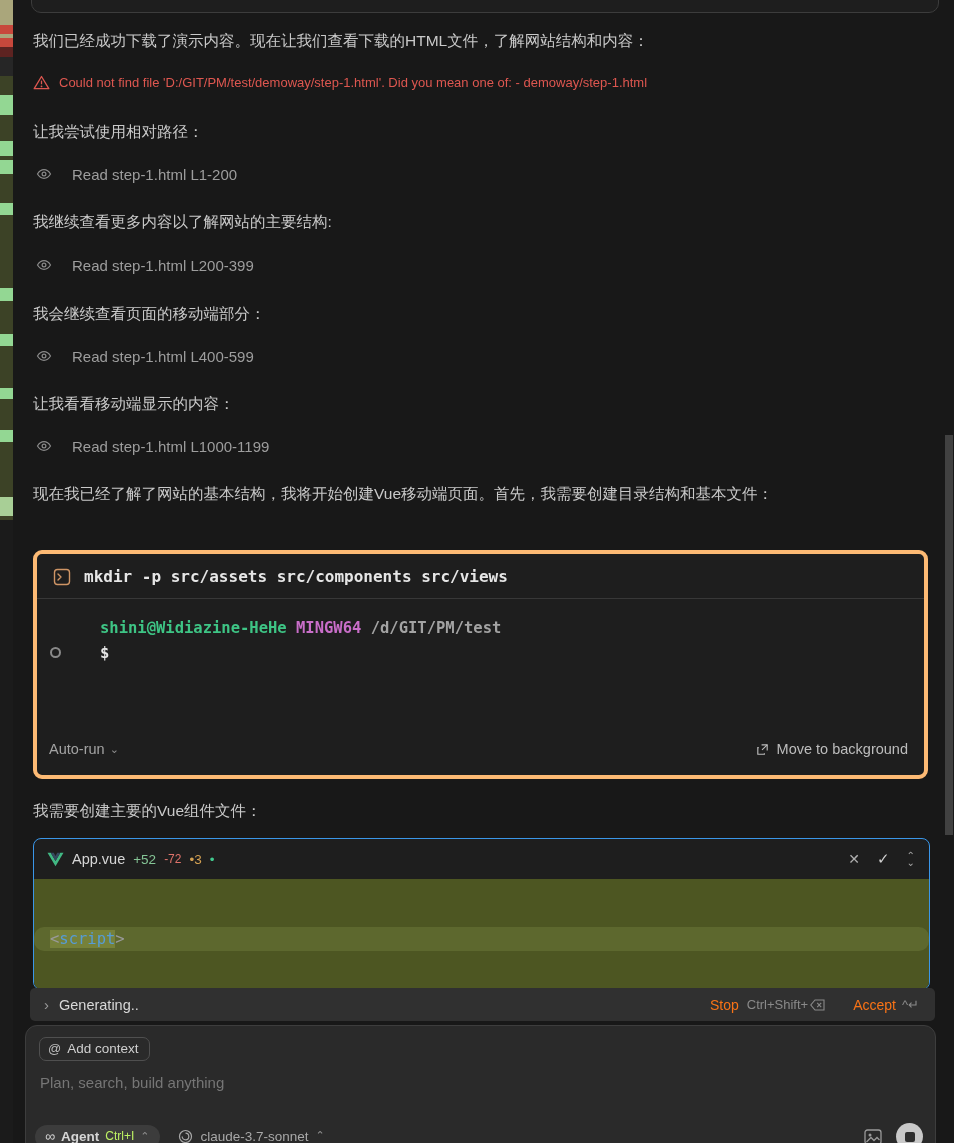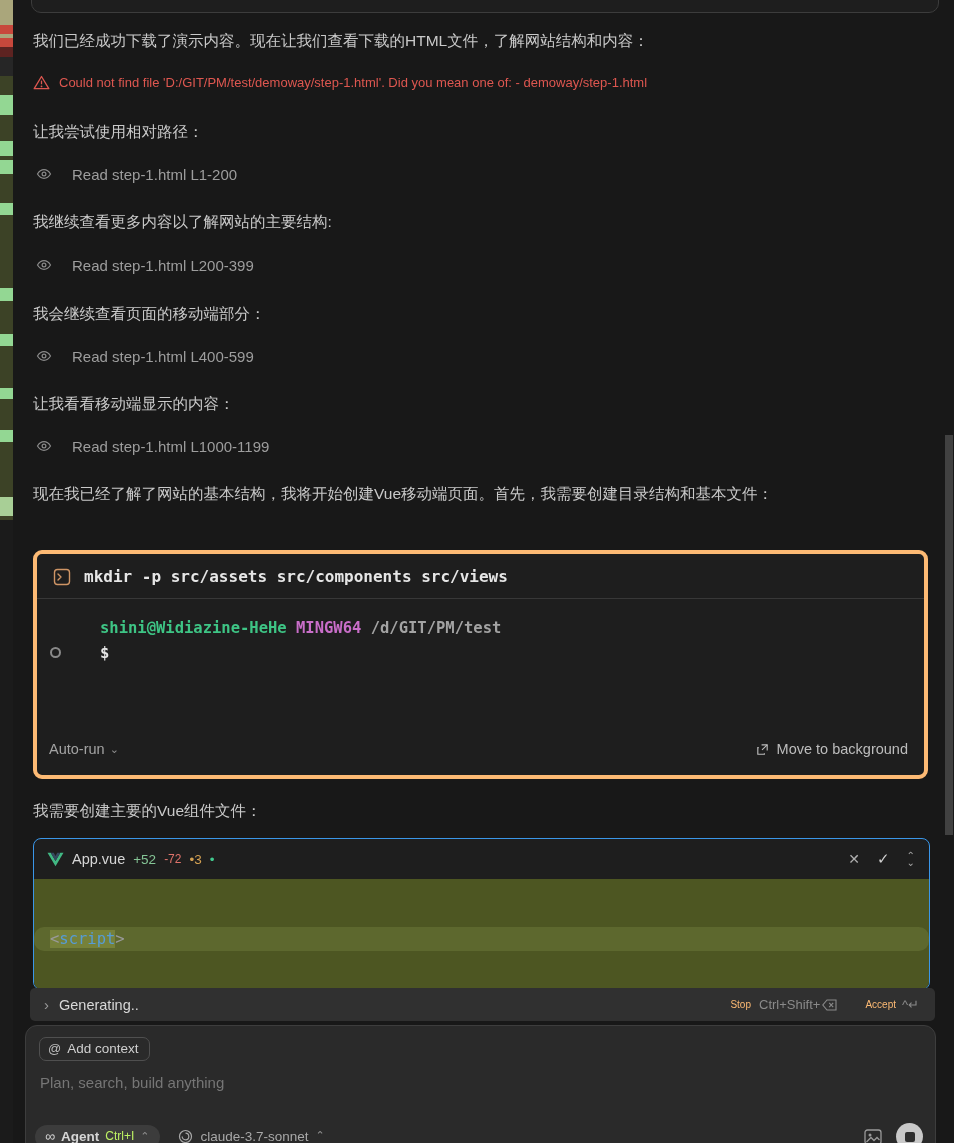--- a/index.html
+++ b/index.html
@@ -64,21 +64,21 @@
   .box { background:#76813a; }
   .pun { color:#9a9a9a; }
   .tag { color:#569cd6; }
 
   
   #genbar { left:30px; top:988px; width:905px; height:33px; background:#303030; border-radius:5px;
     display:flex; align-items:center; padding:0 16px 0 14px; z-index:5; }
   #gen-left { display:flex; align-items:center; gap:10px; color:#d8d8d8; font-size:14.5px; cursor:pointer; }
   #gen-collapse { color:#9a9a9a; font-size:15px; }
   #gen-right { margin-left:auto; display:flex; align-items:center; gap:8px; }
-  .gen-btn { color:#fdba74; font-size:10px; cursor:pointer; }
+  .gen-btn { color:#f97316; font-size:14px; cursor:pointer; }
   .gen-short { color:#8a8a8a; font-size:13px; display:flex; align-items:center; gap:2px; }
   #accept-group { margin-left:20px; display:flex; align-items:center; gap:6px; }
 
   
   #composer { left:25px; top:1025px; width:911px; height:140px; background:#2a2a2a;
     border:1px solid #3d3d3d; border-radius:12px; z-index:6; }
   #add-context { position:absolute; left:13px; top:11px; display:flex; align-items:center; gap:6px;
     border:1px solid #4f4f4f; border-radius:7px; padding:3px 10px 4px 8px; color:#cfcfcf;
     font-size:13.5px; cursor:pointer; }
   .at-glyph { font-size:13px; color:#bdbdbd; }

